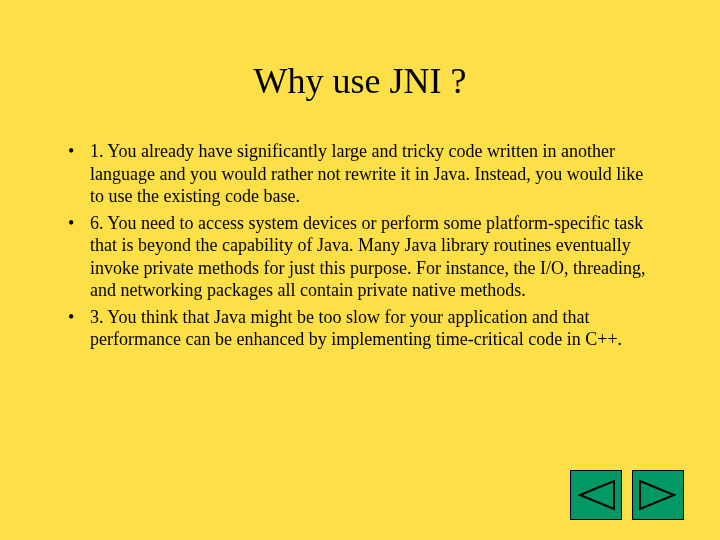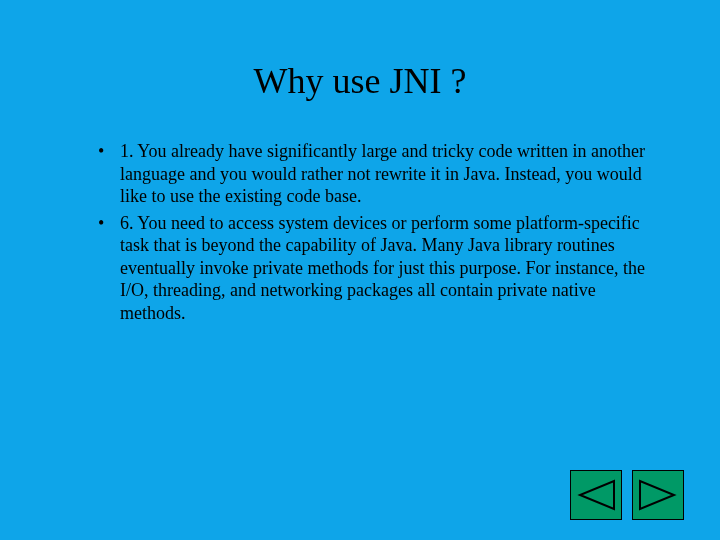--- a/index.html
+++ b/index.html
@@ -8,33 +8,33 @@
     height: 540px;
     background: #000;
     display: flex;
     align-items: center;
     justify-content: center;
     font-family: "Times New Roman", Times, serif;
   }
   .slide {
     width: 720px;
     height: 540px;
-    background: #0ea5e9;
+    background: #fde047;
     position: relative;
     color: #000;
   }
   .title {
     text-align: center;
     font-size: 36px;
     font-weight: normal;
     margin-top: 60px;
     margin-bottom: 38px;
   }
   .content {
-    padding: 0 62px 0 92px;
+    padding: 0 62px 0 62px;
   }
   ul {
     list-style: none;
   }
   li {
     font-size: 18px;
     line-height: 1.25;
     margin-bottom: 4px;
     position: relative;
     padding-left: 28px;
@@ -69,20 +69,21 @@
 </style>
 </head>
 <body>
 
 <div class="slide">
   <h1 class="title">Why use JNI ?</h1>
   <div class="content">
     <ul>
       <li>1. You already have significantly large and tricky code written in another language and you would rather not rewrite it in Java. Instead, you would like to use the existing code base.</li>
       <li>6. You need to access system devices or perform some platform-specific task that is beyond the capability of Java. Many Java library routines eventually invoke private methods for just this purpose. For instance, the I/O, threading, and networking packages all contain private native methods.</li>
+      <li>3. You think that Java might be too slow for your application and that performance can be enhanced by implementing time-critical code in C++.</li>
     </ul>
   </div>
   <div class="nav">
     <div class="nav-btn">
       <svg width="40" height="36" viewBox="0 0 40 36">
         <polygon points="38,4 38,32 4,18" fill="#009966" stroke="#000" stroke-width="2" stroke-linejoin="miter"></polygon>
       </svg>
     </div>
     <div class="nav-btn">
       <svg width="40" height="36" viewBox="0 0 40 36">

